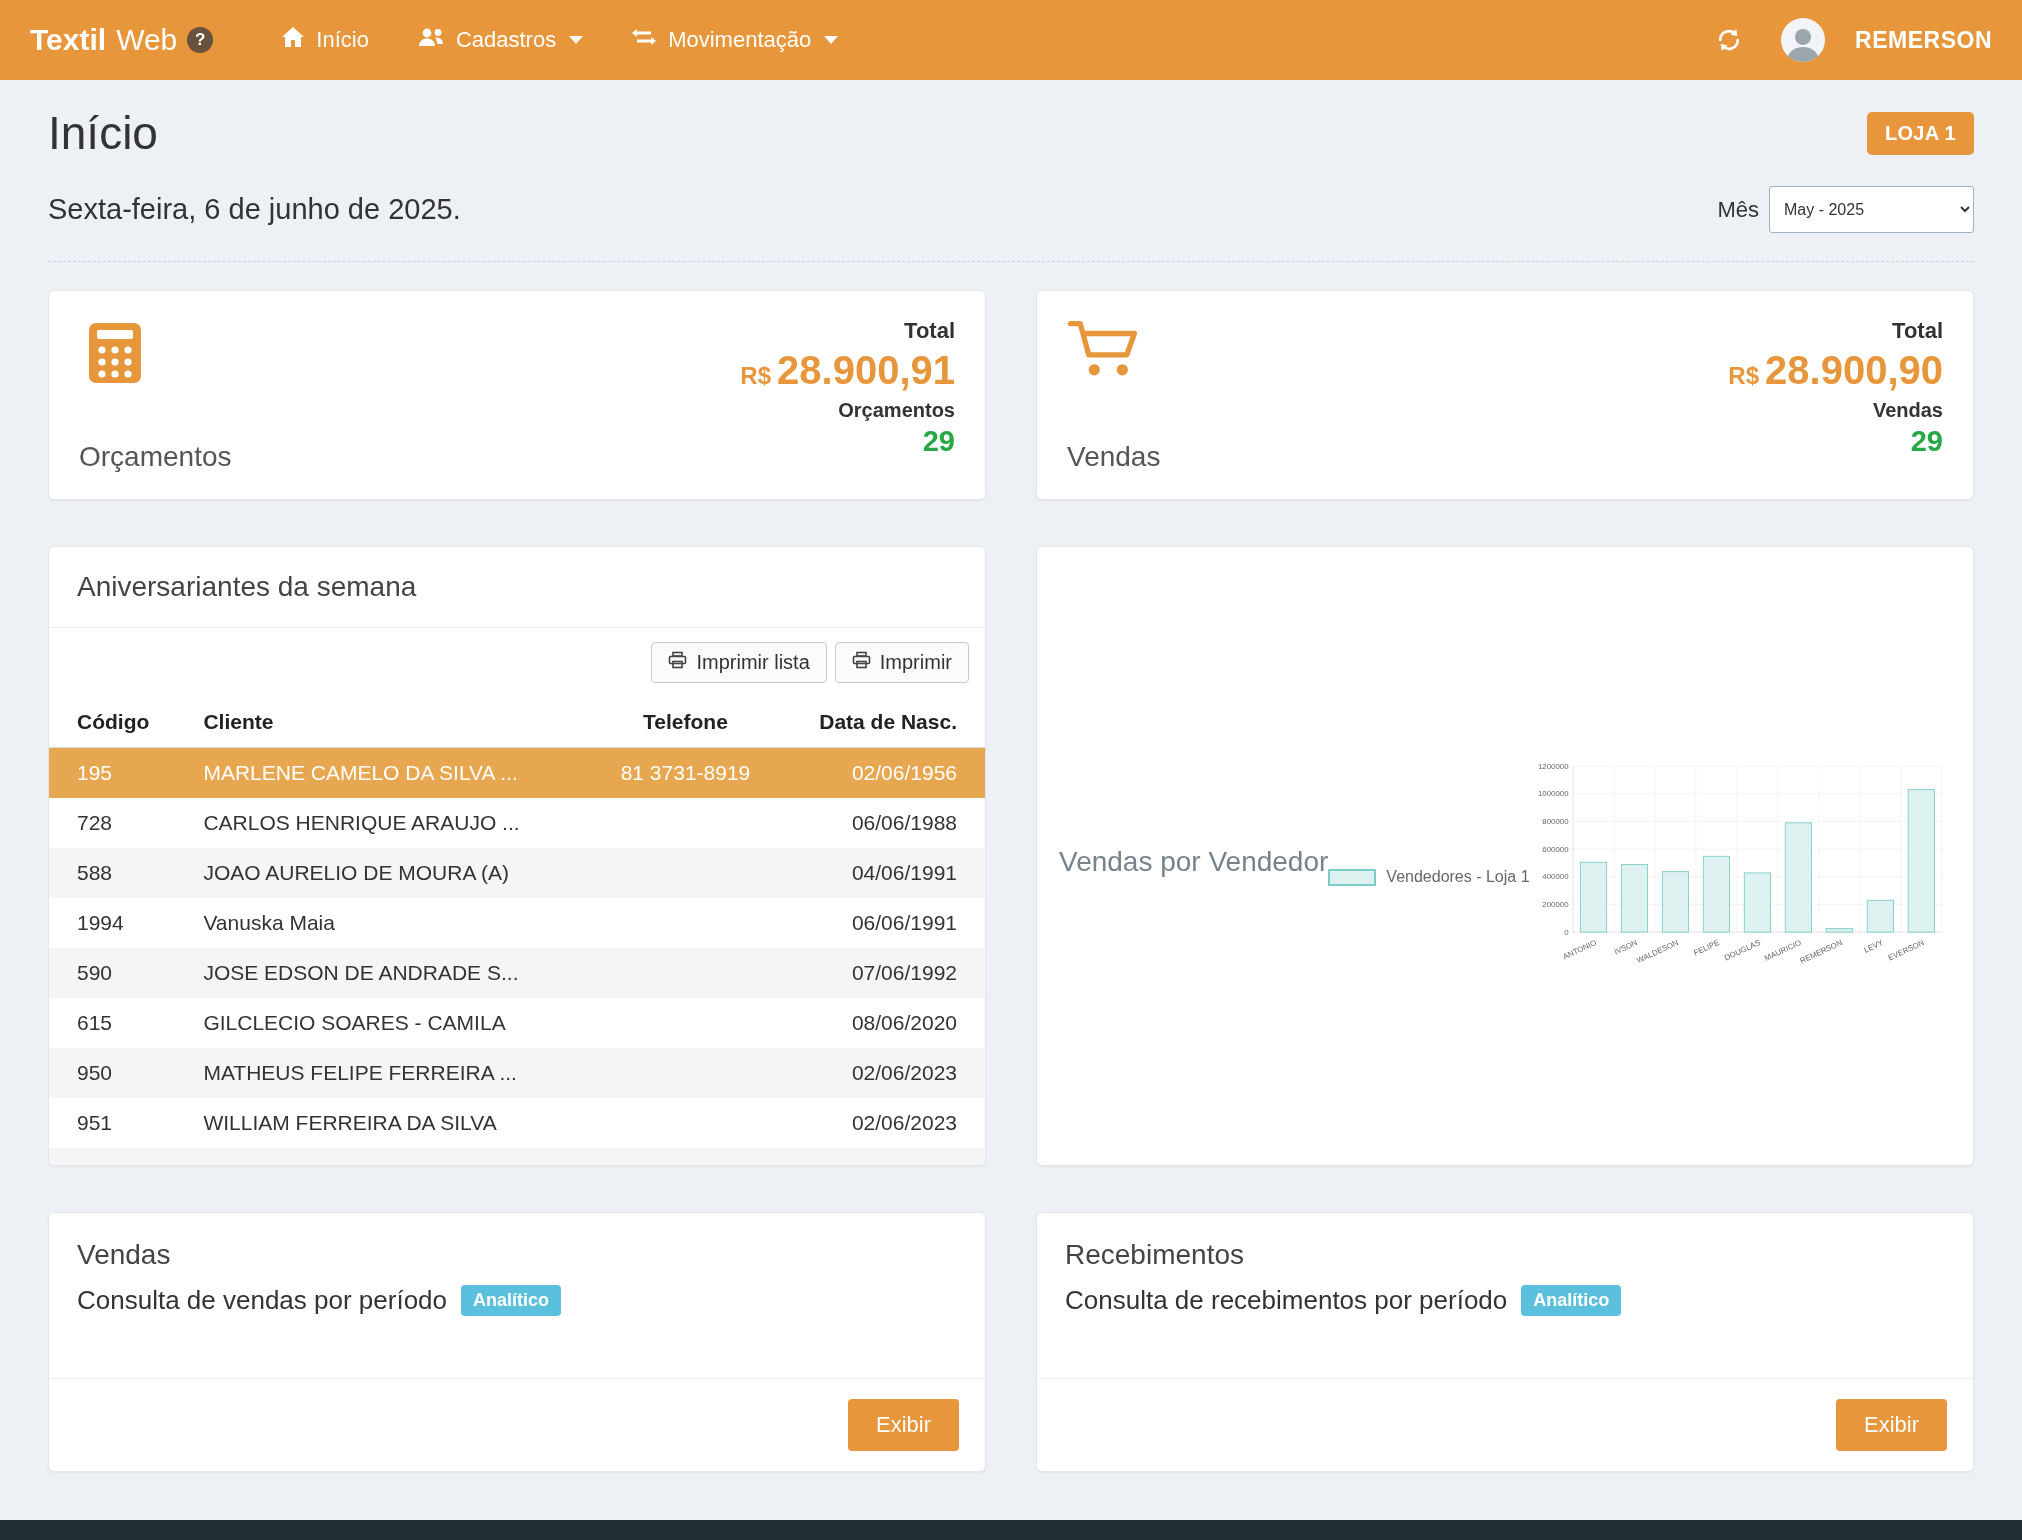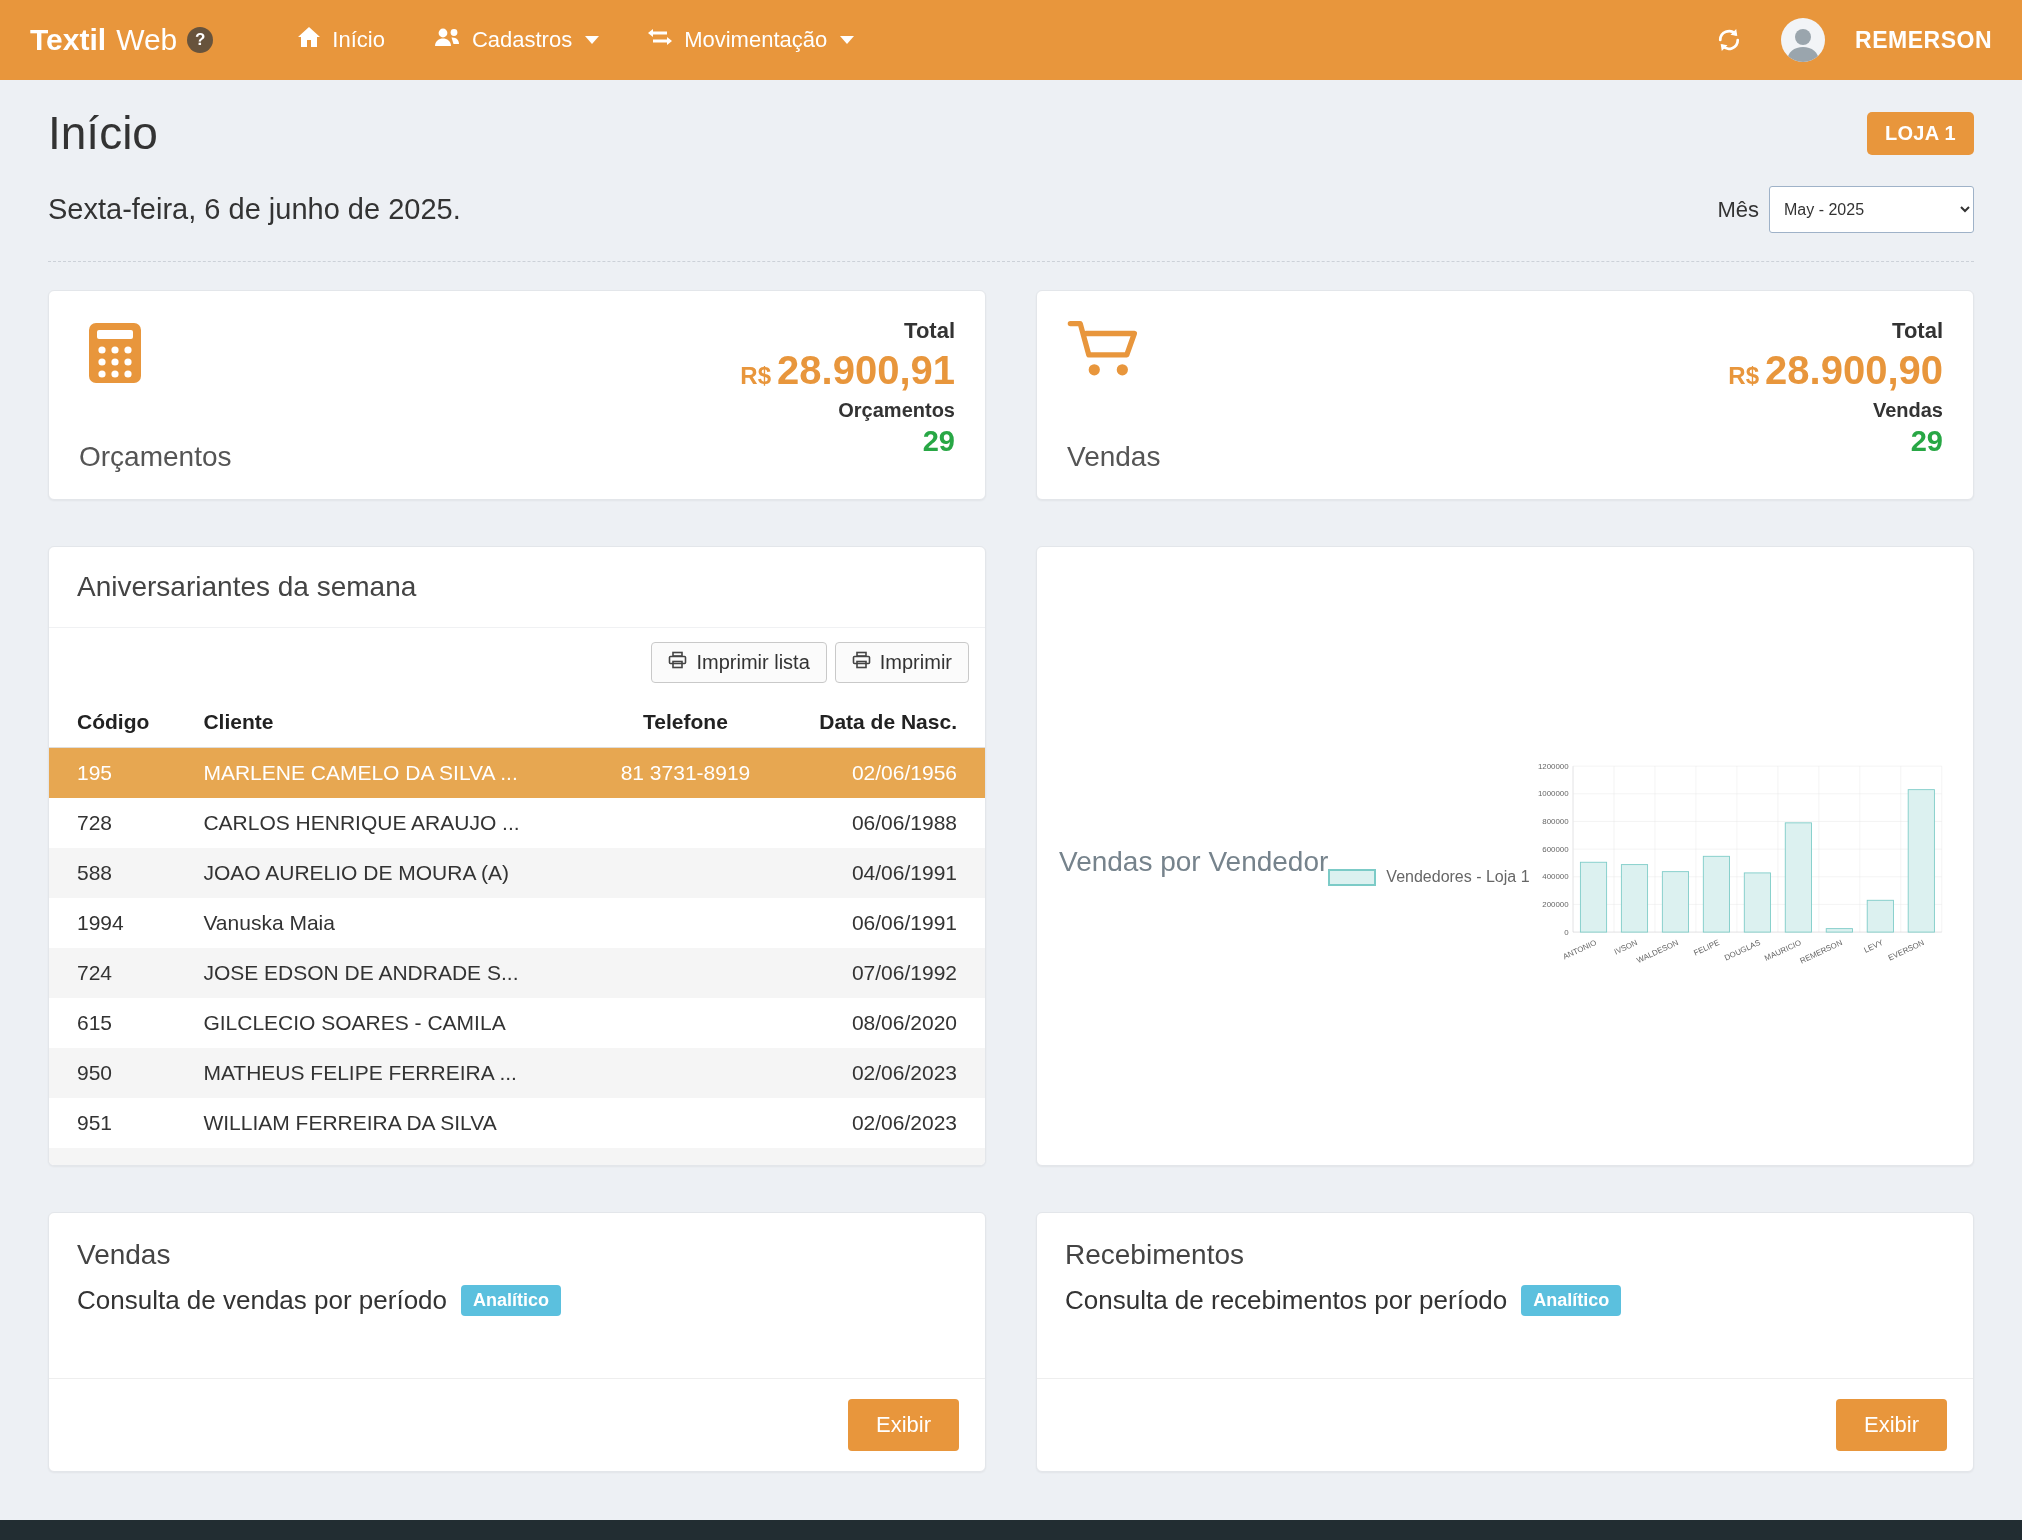--- a/index.html
+++ b/index.html
@@ -11,21 +11,21 @@
     color: #333;
     display: flex; flex-direction: column;
   }
 
   
   .navbar {
     height: 80px; background: #e8963c;
     display: flex; align-items: stretch;
     padding: 0 30px; color: #fff; flex-shrink: 0;
   }
-  .brand { display:flex; align-items:center; gap:10px; margin-right: 60px; cursor:pointer; }
+  .brand { display:flex; align-items:center; gap:10px; margin-right: 44px; cursor:pointer; }
   .brand .b1 { font-size: 30px; font-weight: 700; }
   .brand .b2 { font-size: 30px; font-weight: 400; }
   .help-badge {
     width: 26px; height: 26px; border-radius: 50%;
     background: rgba(60,60,60,.75); color:#fff;
     font-size: 17px; font-weight: 700;
     display:flex; align-items:center; justify-content:center;
   }
   .nav-item {
     display:flex; align-items:center; gap:11px;
@@ -341,21 +341,21 @@
     <td></td>
     <td>04/06/1991</td>
   </tr>
             <tr>
     <td>1994</td>
     <td>Vanuska Maia</td>
     <td></td>
     <td>06/06/1991</td>
   </tr>
             <tr>
-    <td>724</td>
+    <td>590</td>
     <td>JOSE EDSON DE ANDRADE S...</td>
     <td></td>
     <td>07/06/1992</td>
   </tr>
             <tr>
     <td>615</td>
     <td>GILCLECIO SOARES - CAMILA</td>
     <td></td>
     <td>08/06/2020</td>
   </tr>

